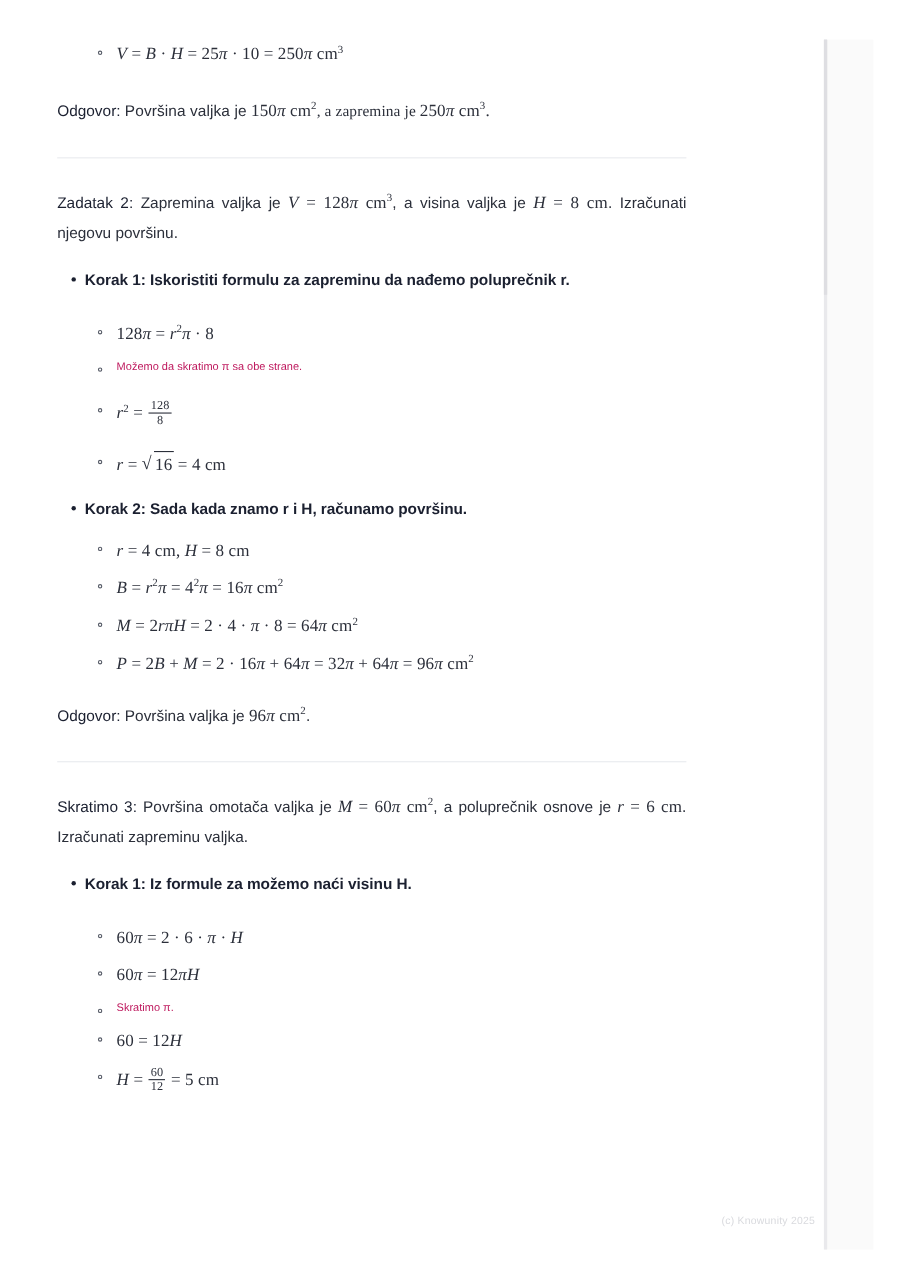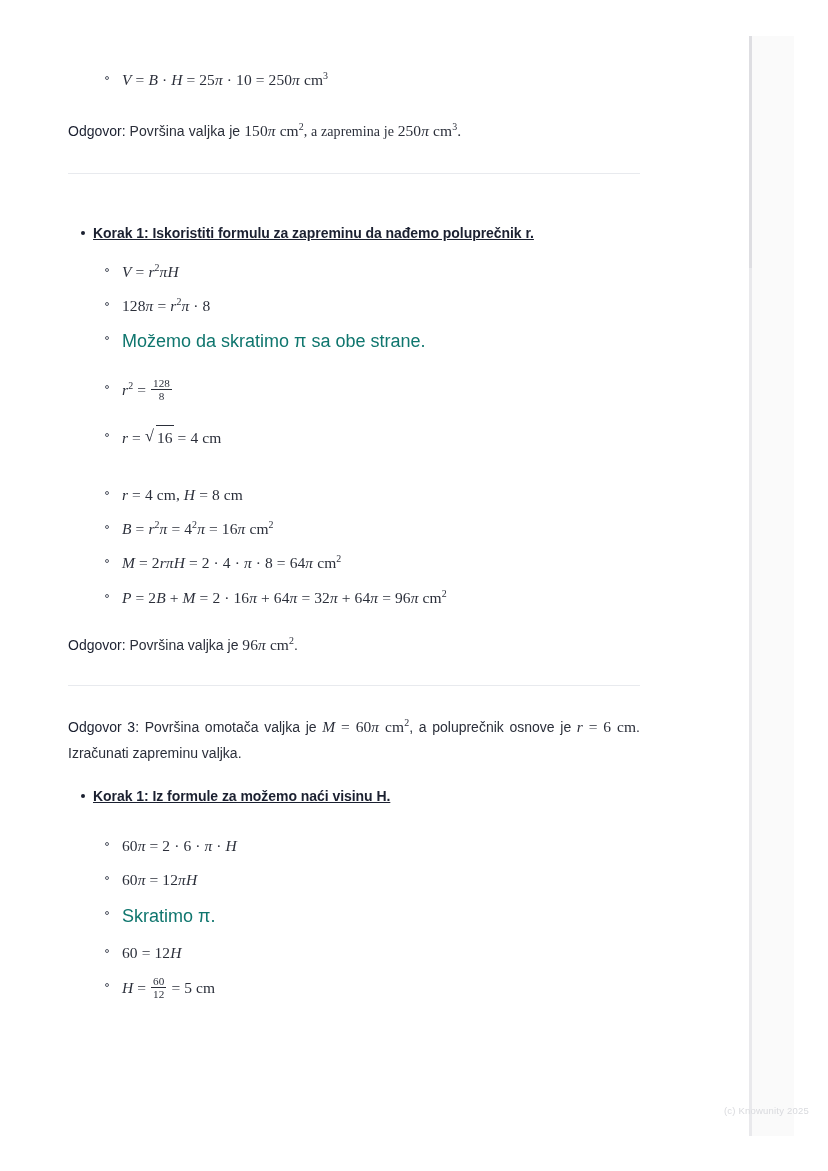--- a/index.html
+++ b/index.html
@@ -46,24 +46,23 @@
     left: 749px;
     top: 36px;
     width: 3px;
     height: 232px;
     background: #dedee2;
   }
 
   
   .content {
     position: absolute;
-    left: 68px;
+    left: 52px;
     top: 0;
     width: 572px;
-    margin-top: 30px;
   }
 
   
   .mathy {
     font-family: "Liberation Serif", serif;
     font-size: 15.5px;
     color: #2b2f3a;
     letter-spacing: .1px;
   }
   .mathy i, .var {
@@ -111,21 +110,20 @@
   
   .l1 {
     position: relative;
     margin: 0;
     padding-left: 25px;
     font-size: 14px;
     font-weight: 700;
     color: #1b2030;
     line-height: 1.5;
     letter-spacing: -0.05px;
-    text-decoration: underline;
   }
   .l1::before {
     content: "";
     position: absolute;
     left: 13px;
     top: 8px;
     width: 4px; height: 4px;
     border-radius: 50%;
     background: #1b2030;
   }
@@ -142,22 +140,22 @@
     left: 37px;
     top: 8px;
     width: 4px; height: 4px;
     border-radius: 50%;
     border: 1px solid #555a66;
     background: transparent;
     box-sizing: border-box;
   }
   .l2.plain {
     font-family: "Liberation Sans", sans-serif;
-    font-size: 18px;
-    color: #0f766e;
+    font-size: 10px;
+    color: #be185d;
   }
 
   
   .para {
     margin: 0;
     font-size: 14px;
     line-height: 1.72;
     color: #2b2f3a;
     text-align: justify;
   }
@@ -169,21 +167,21 @@
   .divider {
     height: 1px;
     background: #e8eaee;
     border: 0;
     margin: 0;
     width: 572px;
   }
 
   .watermark {
     position: absolute;
-    left: 724px;
+    left: 656px;
     top: 1105px;
     font-size: 9.5px;
     color: #d9dade;
     letter-spacing: .2px;
     font-family: "Liberation Sans", sans-serif;
     white-space: nowrap;
   }
 </style>
 </head>
 <body>
@@ -206,48 +204,52 @@
       <b>Odgovor:</b>
       <span class="mathy">
         <span style="font-family:'Liberation Sans',sans-serif;font-size:14px;">Površina valjka je </span>150<span class="pi">π</span> <span class="up">cm<sup>2</sup></span><span style="font-family:Liberation Serif, serif;font-size:14px;">, a zapremina je </span>250<span class="pi">π</span> <span class="up">cm<sup>3</sup></span>.
       </span>
     </p>
 
     <div style="height:28px"></div>
     <hr class="divider">
 
     <div style="height:28px"></div>
+    <p class="para" style="text-align:justify;">
+      <b>Zadatak 2:</b>
+      <span>Zapremina valjka je
+        <span class="mathy"><span class="var">V</span> = 128<span class="pi">π</span> <span class="up">cm<sup>3</sup></span></span>, a visina valjka je
+        <span class="mathy"><span class="var">H</span> = 8 <span class="up">cm</span></span>. Izračunati njegovu površinu.</span>
+    </p>
 
     <div style="height:21px"></div>
     <p class="l1">Korak 1: Iskoristiti formulu za zapreminu da nađemo poluprečnik r.</p>
 
     <div style="height:16px"></div>
-    <div class="l2 mathy">
-      <span class="var">V</span> = <span class="var">r</span><sup>2</sup><span class="pi">π</span><span class="var">H</span>
-    </div>
     <div style="height:11px"></div>
     <div class="l2 mathy">
       128<span class="pi">π</span> = <span class="var">r</span><sup>2</sup><span class="pi">π</span> · 8
     </div>
     <div style="height:11px"></div>
     <div class="l2 plain">
       <span>Možemo da skratimo π sa obe strane.</span>
     </div>
     <div style="height:11px"></div>
     <div style="height:11px"></div>
     <div class="l2 mathy">
       <span class="var">r</span><sup>2</sup> = <span class="frac"><span class="num">128</span><span class="den">8</span></span>
     </div>
     <div style="height:11px"></div>
     <div style="height:11px"></div>
     <div class="l2 mathy">
       <span class="var">r</span> = <span class="sqrt"><span class="rad">16</span></span> = 4 <span class="up">cm</span>
     </div>
 
     <div style="height:18px"></div>
+    <p class="l1">Korak 2: Sada kada znamo r i H, računamo površinu.</p>
 
     <div style="height:16px"></div>
     <div class="l2 mathy">
       <span class="var">r</span> = 4 <span class="up">cm</span>, <span class="var">H</span> = 8 <span class="up">cm</span>
     </div>
     <div style="height:11px"></div>
     <div class="l2 mathy">
       <span class="var">B</span> = <span class="var">r</span><sup>2</sup><span class="pi">π</span> = 4<sup>2</sup><span class="pi">π</span> = 16<span class="pi">π</span> <span class="up">cm<sup>2</sup></span>
     </div>
     <div style="height:11px"></div>
@@ -264,21 +266,21 @@
       <b>Odgovor:</b>
       <span>Površina valjka je
         <span class="mathy">96<span class="pi">π</span> <span class="up">cm<sup>2</sup></span></span>.</span>
     </p>
 
     <div style="height:27px"></div>
     <hr class="divider">
 
     <div style="height:28px"></div>
     <p class="para">
-      <b>Odgovor 3:</b>
+      <b>Skratimo 3:</b>
       <span>Površina omotača valjka je
         <span class="mathy"><span class="var">M</span> = 60<span class="pi">π</span> <span class="up">cm<sup>2</sup></span></span>, a poluprečnik osnove je
         <span class="mathy"><span class="var">r</span> = 6 <span class="up">cm</span></span>. Izračunati zapreminu valjka.</span>
     </p>
 
     <div style="height:21px"></div>
     <p class="l1">Korak 1: Iz formule za možemo naći visinu H.</p>
 
     <div style="height:16px"></div>
     <div style="height:11px"></div>

